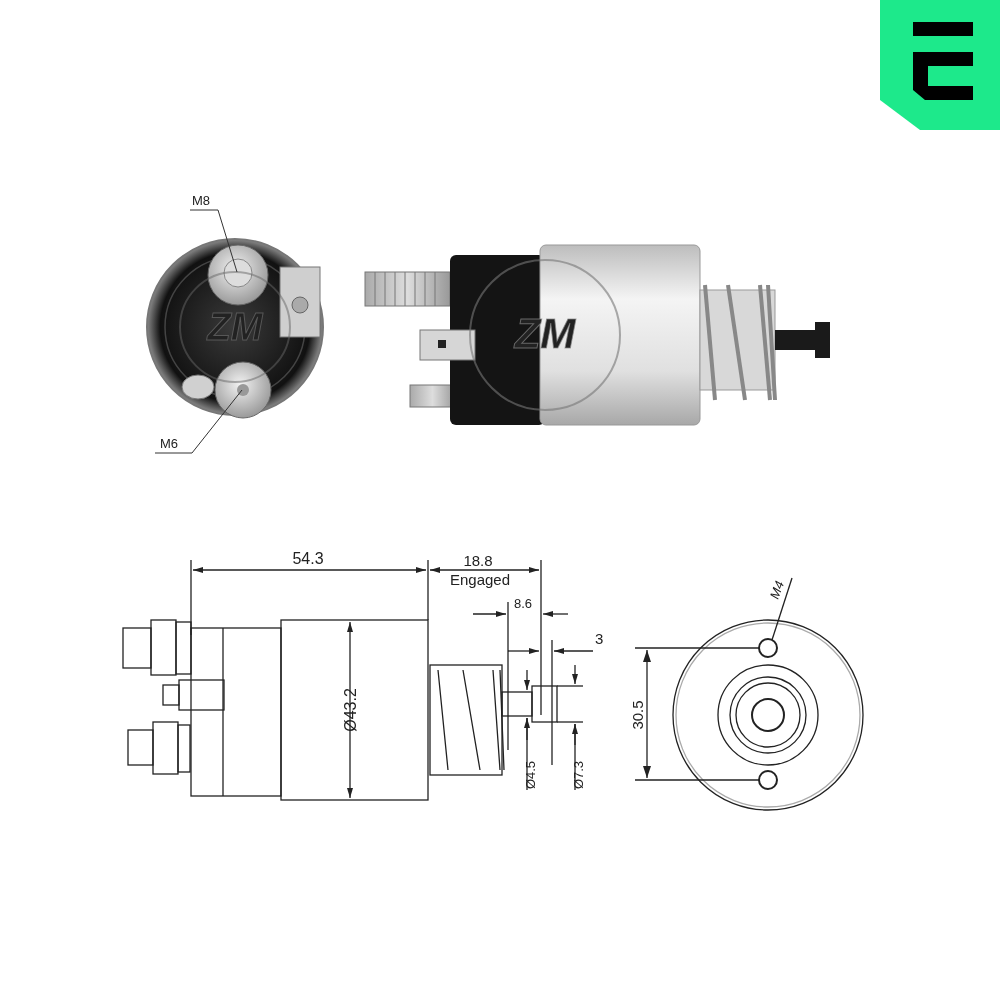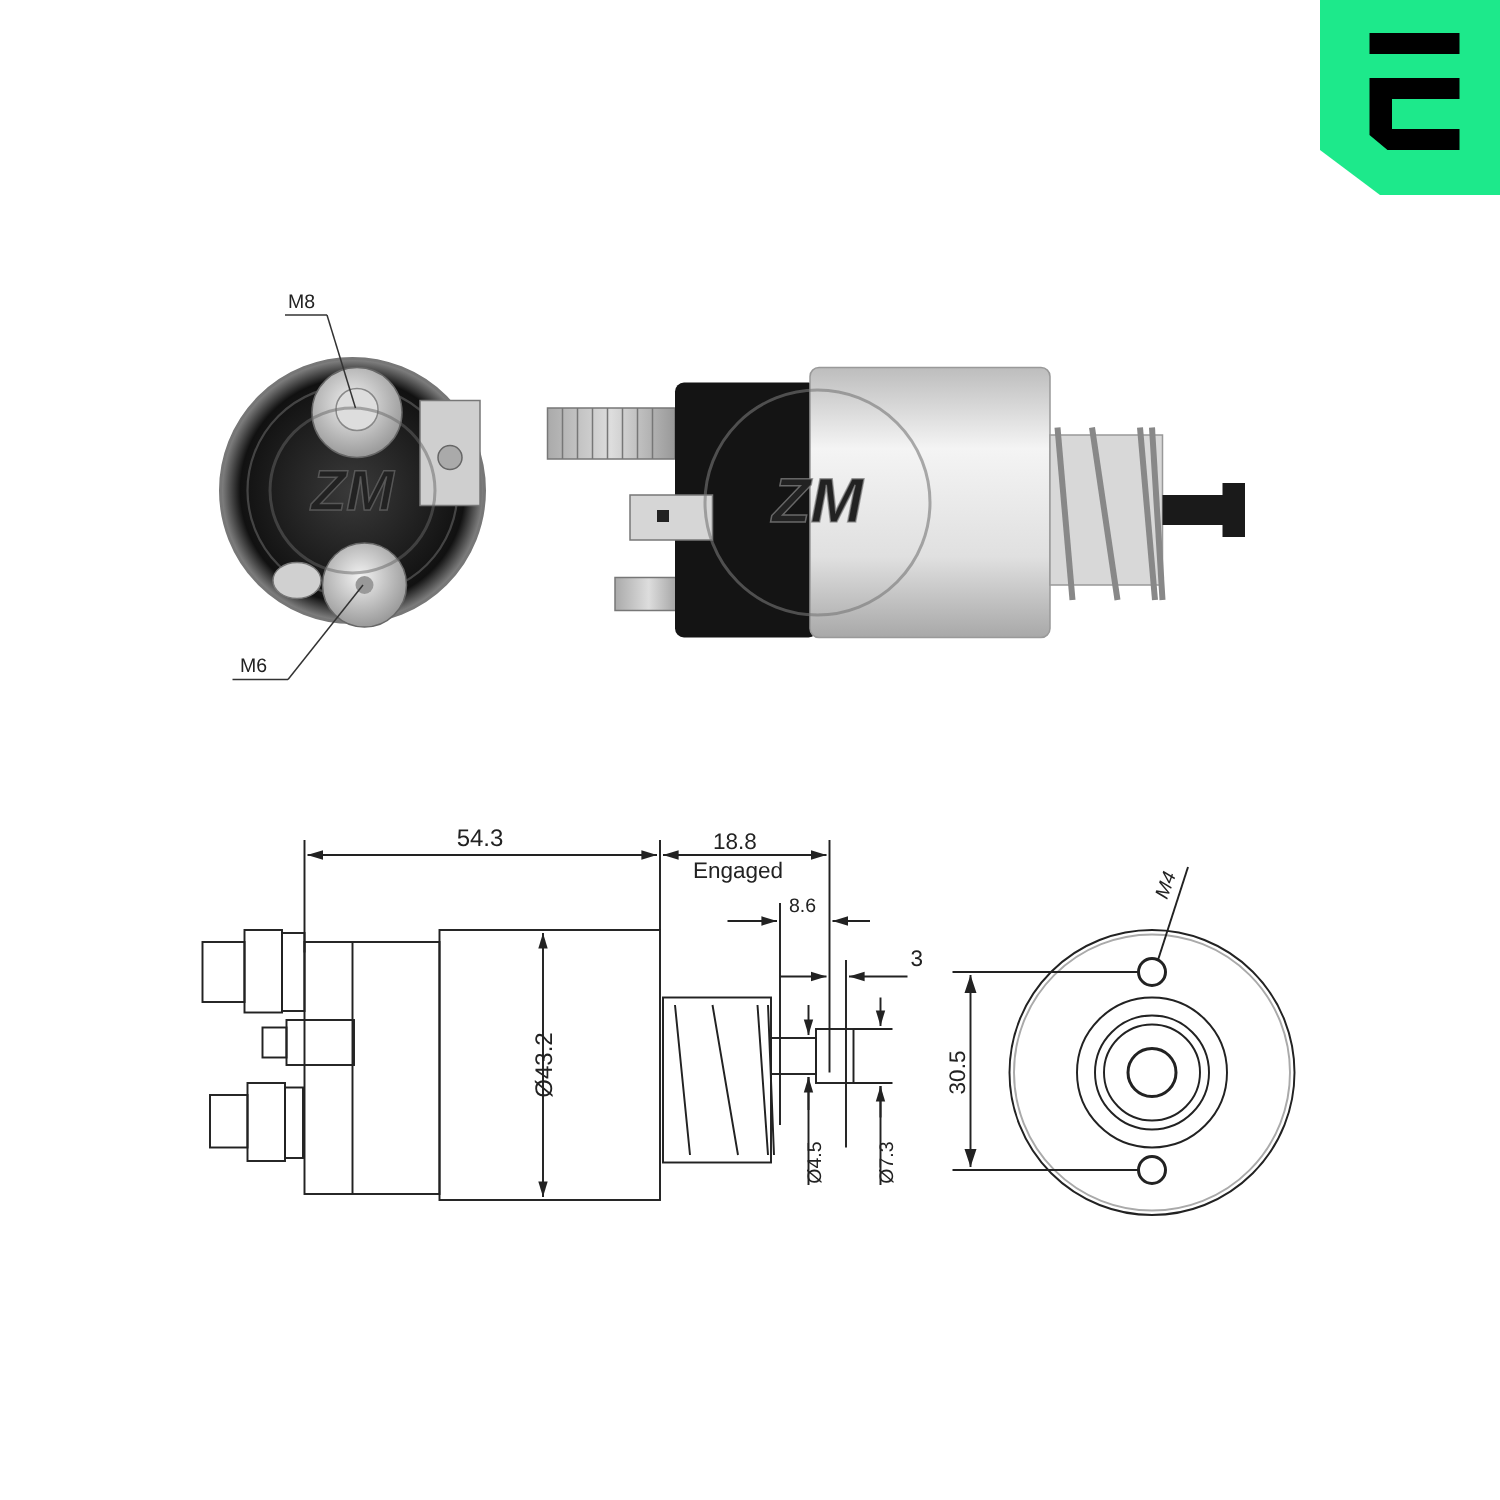--- a/index.html
+++ b/index.html
@@ -1,21 +1,21 @@
 <!DOCTYPE html>
 <html><head>
 <meta charset="utf-8">
 <style>
   html, body { margin: 0; padding: 0; background: #ffffff; }
   body { width: 1000px; height: 1000px; position: relative; overflow: hidden;
          font-family: "Liberation Sans", sans-serif; }
   .logo { position: absolute; left: 870px; top: 0; width: 130px; height: 130px; }
   .photo-end { position: absolute; left: 140px; top: 185px; width: 200px; height: 275px; }
   .photo-side { position: absolute; left: 360px; top: 230px; width: 500px; height: 210px; }
-  .drawing-side { position: absolute; left: 120px; top: 540px; width: 510px; height: 280px; text-align: center; }
+  .drawing-side { position: absolute; left: 108px; top: 540px; width: 510px; height: 280px; text-align: center; }
   .drawing-end { position: absolute; left: 610px; top: 560px; width: 270px; height: 260px; }
   svg text { font-family: "Liberation Sans", sans-serif; fill: #222; }
 </style>
 </head>
 <body>
 
 <div class="logo">
   <svg width="130" height="130" viewBox="0 0 130 130">
     <polygon points="10,0 130,0 130,130 50,130 10,100" fill="#1DE98B"></polygon>
     <rect x="43" y="22" width="60" height="14" fill="#000"></rect>

